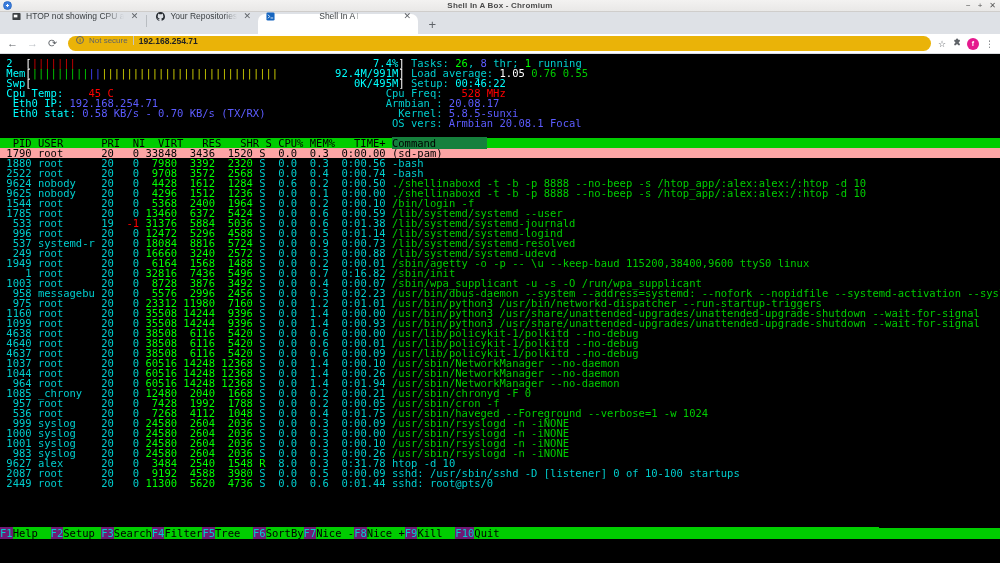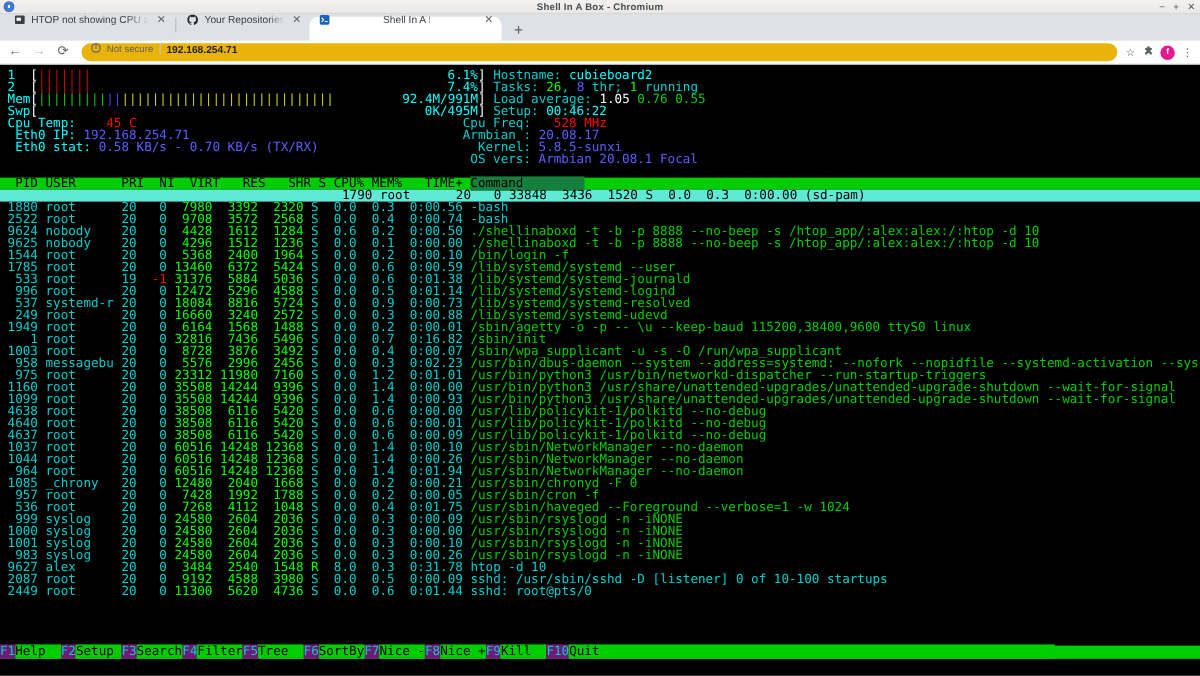--- a/index.html
+++ b/index.html
@@ -155,21 +155,21 @@
   .c-green   { color: #00cd00; }
   .c-bgreen  { color: #00ff00; }
   .c-cyan    { color: #00cdcd; }
   .c-bcyan   { color: #00ffff; }
   .c-bred    { color: #ff0000; }
   .c-bblue   { color: #5c5cff; }
   .c-bwhite  { color: #ffffff; }
 
   .hdrbar { background: #00cd00; color: #000000; }
   .hdrbar .hdr-cmd { background: #15803d; color:#000; }
-  .selrow { background: #5eead4; color: #000000; text-align: center; }
+  .selrow { background: #fca5a5; color: #000000; }
   .selrow span { color: #000000 !important; }
 
   .fnbar { background: #00cd00; color: #000000; height: 11px; }
   .fnkey { background: #701a75; color: #00cdcd; }
   .fnlbl { background: #00cd00; color: #000000; }
   
   .pagescroll {
     position: absolute; right: 0; top: 0; width: 0px; height: 100%;
   }
 </style>
@@ -243,21 +243,20 @@
       </span>
       <span class="avatar">f</span>
       <span class="ti">⋮</span>
     </div>
   </div>
 
   <div class="terminal">
     <div class="term-inner">
 
       <div id="meterArea">
-          <div class="row"><span> <span class="c-bcyan">1  </span><span class="c-bwhite">[</span><span style="color:#cd0000">|||||||</span>                                       <span class="c-bcyan">        6.1%</span><span class="c-bwhite">]</span></span><span class="c-cyan"> </span><span><span class="c-cyan">Hostname: </span><span class="c-bcyan">cubieboard2</span></span></div>
           <div class="row"><span> <span class="c-bcyan">2  </span><span class="c-bwhite">[</span><span style="color:#cd0000">|||||||</span>                                       <span class="c-bcyan">        7.4%</span><span class="c-bwhite">]</span></span><span class="c-cyan"> </span><span><span class="c-cyan">Tasks: </span><span class="c-bgreen">26</span><span class="c-cyan">, </span><span class="c-bblue">8</span><span class="c-cyan"> thr; </span><span class="c-bgreen">1</span><span class="c-cyan"> running</span></span></div>
           <div class="row"><span> <span class="c-bcyan">Mem</span><span class="c-bwhite">[</span><span style="color:#00cd00">|||||||||</span><span style="color:#4040ff">||</span><span style="color:#cdcd00">||||||||||||||||||||||||||||</span>       <span class="c-bcyan">  92.4M/991M</span><span class="c-bwhite">]</span></span><span class="c-cyan"> </span><span><span class="c-cyan">Load average: </span><span class="c-bwhite">1.05</span><span class="c-cyan"> </span><span class="c-green">0.76 0.55</span></span></div>
           <div class="row"><span> <span class="c-bcyan">Swp</span><span class="c-bwhite">[</span>                                              <span class="c-bcyan">     0K/495M</span><span class="c-bwhite">]</span></span><span class="c-cyan"> </span><span><span class="c-cyan">Setup: </span><span class="c-bcyan">00:46:22</span></span></div>
           <div class="row"><span> <span class="c-bcyan">Cpu Temp:</span><span class="c-bred">    45 C</span></span><span>                                           </span><span><span class="c-cyan">Cpu Freq:   </span><span class="c-bred">528 MHz</span></span></div>
           <div class="row"><span> <span class="c-bcyan"> Eth0 IP: </span><span class="c-bblue">192.168.254.71</span></span><span>                                    </span><span><span class="c-cyan">Armbian : </span><span class="c-bblue">20.08.17</span></span></div>
           <div class="row"><span> <span class="c-bcyan"> Eth0 stat: </span><span class="c-bblue">0.58 KB/s - 0.70 KB/s (TX/RX)</span></span><span>                   </span><span><span class="c-cyan">  Kernel: </span><span class="c-bblue">5.8.5-sunxi</span></span></div>
           <div class="row"><span> </span><span>                                                            </span><span><span class="c-cyan"> OS vers: </span><span class="c-bblue">Armbian 20.08.1 Focal</span></span></div>
           <div class="row"> </div>
         </div>
 

